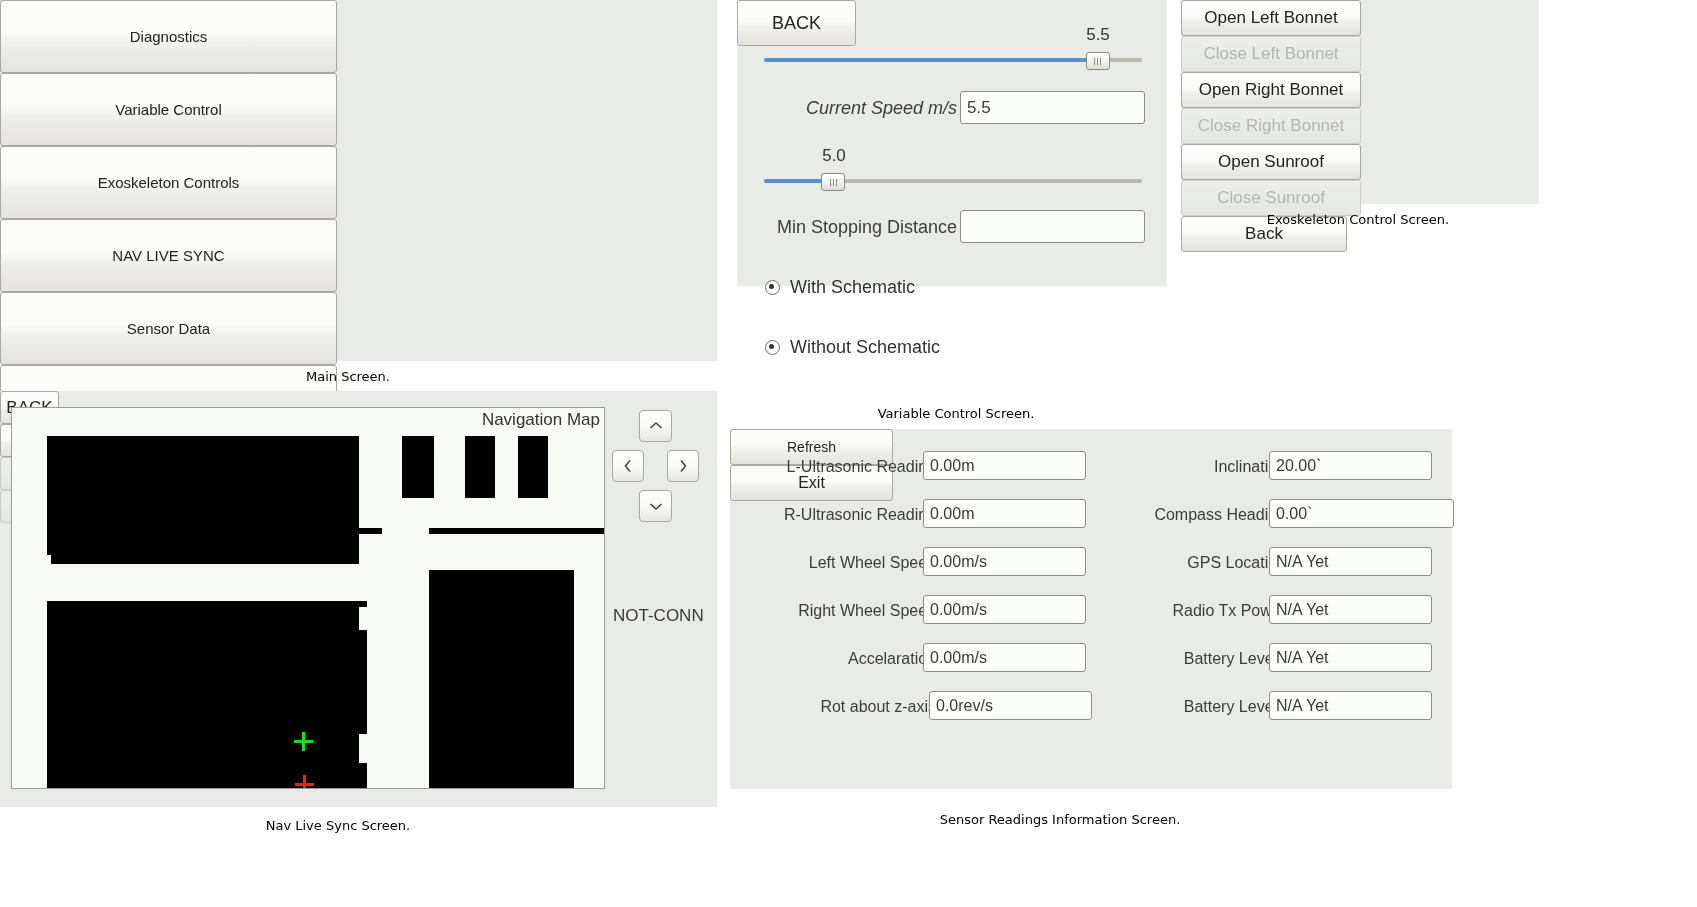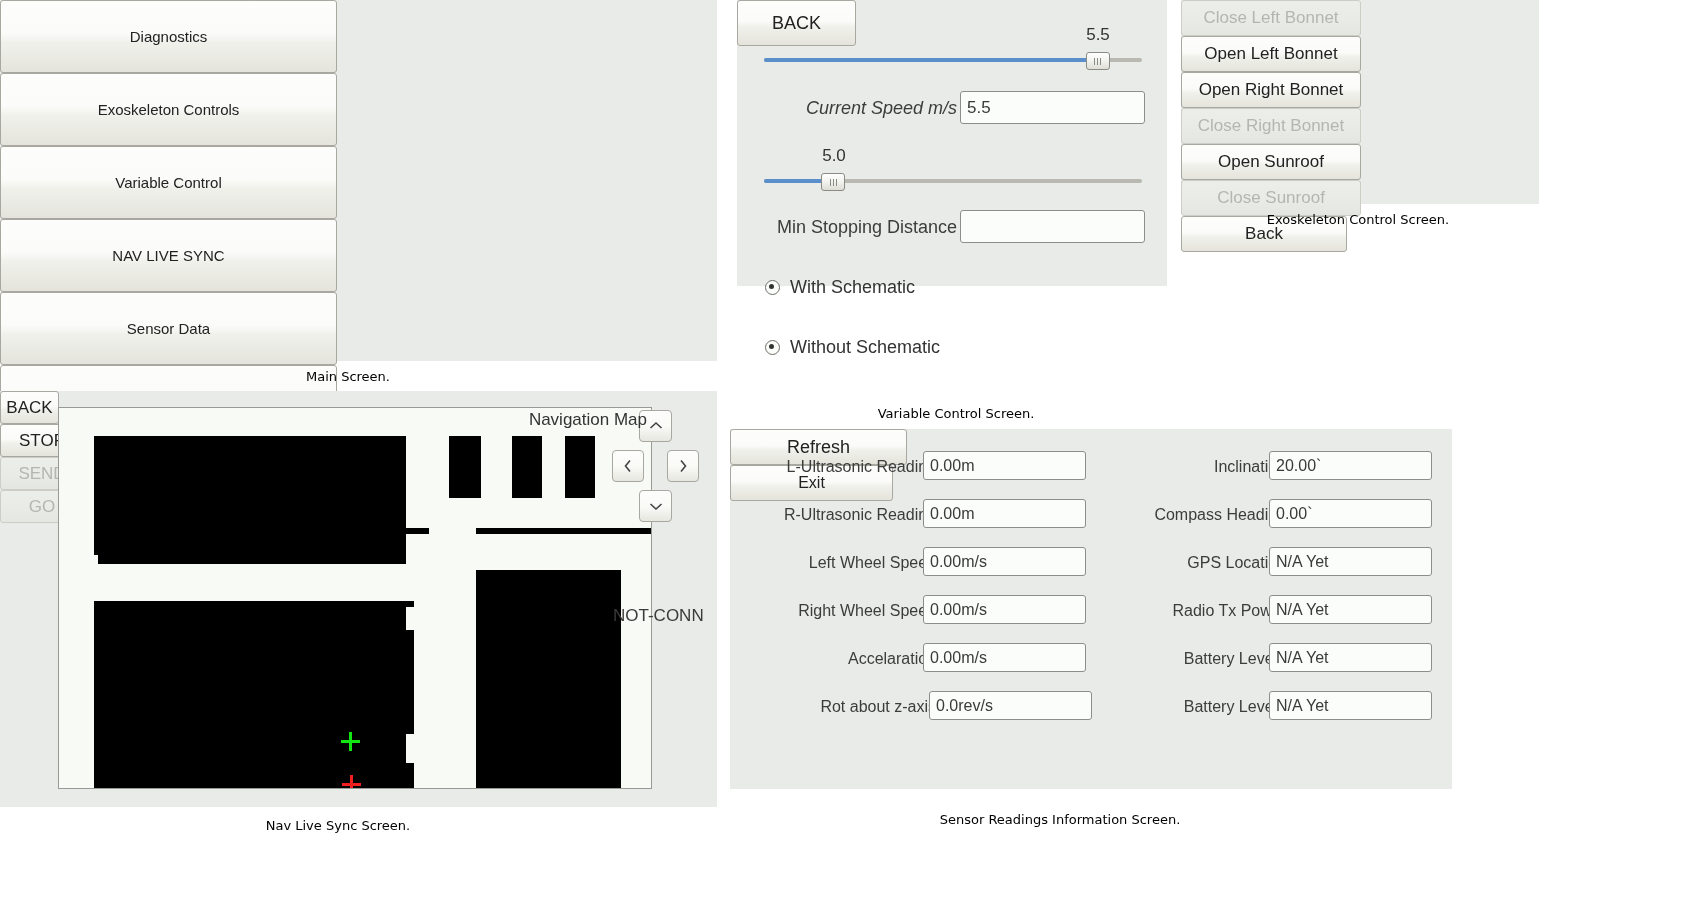--- a/index.html
+++ b/index.html
@@ -148,21 +148,20 @@
   }
   .radio-row span { font-size: 18px; color: #333; white-space: nowrap; }
 
   
   #nav-map-frame {
     position: absolute;
     border: 1px solid #9a9a94;
     background: #f7faf5;
     box-sizing: border-box;
     overflow: hidden;
-    margin-left: 47px;
   }
   #nav-map-title {
     position: absolute;
     right: 4px;
     top: 2px;
     font-size: 17px;
     color: #333;
     z-index: 3;
     background: transparent;
   }
@@ -199,26 +198,26 @@
   }
 </style>
 </head>
 <body>
 
 <div class="panel" id="main-screen-panel" style="left:0; top:0; width:717px; height:361px;">
 
   <div class="btn" style="left:16px; top:18px; width:337px; height:73px; font-size:15px;">
     <span>Diagnostics</span>
   </div>
+  <div class="btn" style="left:16px; top:102px; width:337px; height:73px; font-size:15px;">
+    <span>Variable Control</span>
+  </div>
+
   <div class="btn" style="left:361px; top:18px; width:337px; height:73px; font-size:15px;">
     <span>Exoskeleton Controls</span>
-  </div>
-
-  <div class="btn" style="left:16px; top:102px; width:337px; height:73px; font-size:15px;">
-    <span>Variable Control</span>
   </div>
   <div class="btn" style="left:361px; top:102px; width:337px; height:73px; font-size:15px;">
     <span>NAV LIVE SYNC</span>
   </div>
 
   <div class="btn" style="left:16px; top:186px; width:337px; height:73px; font-size:15px;text-align:center;">
     <span>Sensor Data</span>
   </div>
   <div class="btn" style="left:361px; top:186px; width:337px; height:73px; font-size:15px;">
     <span>F.F.U</span>
@@ -273,25 +272,25 @@
   </div>
 
   <div class="btn" style="left:288px; top:323px; width:119px; height:46px; font-size:18px;">
     <span>BACK</span>
   </div>
 </div>
 <div class="caption" style="left:956px; top:406px;">Variable Control Screen.</div>
 
 <div class="panel" id="exoskeleton-panel" style="left:1181px; top:0; width:358px; height:204px;">
 
+  <div class="btn" style="left:24px; top:26px; width:180px; height:36px; font-size:17px;">
+    <span>Open Left Bonnet</span>
+  </div>
   <div class="btn disabled" style="left:206px; top:26px; width:180px; height:36px; font-size:17px;">
     <span>Close Left Bonnet</span>
-  </div>
-  <div class="btn" style="left:24px; top:26px; width:180px; height:36px; font-size:17px;">
-    <span>Open Left Bonnet</span>
   </div>
 
   <div class="btn" style="left:24px; top:65px; width:180px; height:36px; font-size:17px;">
     <span>Open Right Bonnet</span>
   </div>
   <div class="btn disabled" style="left:206px; top:65px; width:180px; height:36px; font-size:17px;">
     <span>Close Right Bonnet</span>
   </div>
 
   <div class="btn" style="left:24px; top:104px; width:180px; height:36px; font-size:17px;">
@@ -405,21 +404,21 @@
   <div class="field" style="position:absolute; left:199px; top:262px; width:163px; height:29px; font-size:16px;">
     <span>0.0rev/s</span>
   </div>
 
   <div class="lbl right" style="left:370px; top:25px; width:186px; height:26px; font-size:16px;">Inclination</div>
   <div class="field" style="position:absolute; left:539px; top:22px; width:163px; height:29px; font-size:16px;">
     <span>20.00`</span>
   </div>
 
   <div class="lbl right" style="left:370px; top:73px; width:186px; height:26px; font-size:16px;">Compass Heading</div>
-  <div class="field" style="position:absolute; left:539px; top:70px; width:163px; height:29px; font-size:16px;">
+  <div class="field" style="position:absolute; left:539px; top:70px; width:185px; height:29px; font-size:16px;">
     <span>0.00`</span>
   </div>
 
   <div class="lbl right" style="left:370px; top:121px; width:186px; height:26px; font-size:16px;">GPS Location</div>
   <div class="field" style="position:absolute; left:539px; top:118px; width:163px; height:29px; font-size:16px;">
     <span>N/A Yet</span>
   </div>
 
   <div class="lbl right" style="left:370px; top:169px; width:186px; height:26px; font-size:16px;">Radio Tx Power</div>
   <div class="field" style="position:absolute; left:539px; top:166px; width:163px; height:29px; font-size:16px;">
@@ -429,20 +428,20 @@
   <div class="lbl right" style="left:370px; top:217px; width:186px; height:26px; font-size:16px;">Battery Level1</div>
   <div class="field" style="position:absolute; left:539px; top:214px; width:163px; height:29px; font-size:16px;">
     <span>N/A Yet</span>
   </div>
 
   <div class="lbl right" style="left:370px; top:265px; width:186px; height:26px; font-size:16px;">Battery Level2</div>
   <div class="field" style="position:absolute; left:539px; top:262px; width:163px; height:29px; font-size:16px;">
     <span>N/A Yet</span>
   </div>
 
-  <div class="btn" style="left:193px; top:307px; width:177px; height:36px; font-size:18px;">
+  <div class="btn" style="left:193px; top:307px; width:163px; height:36px; font-size:14px;">
     <span>Refresh</span>
   </div>
   <div class="btn" style="left:539px; top:307px; width:163px; height:36px; font-size:16px;">
     <span>Exit</span>
   </div>
 </div>
 <div class="caption" style="left:1060px; top:812px;">Sensor Readings Information Screen.</div>
 
 </body></html>

